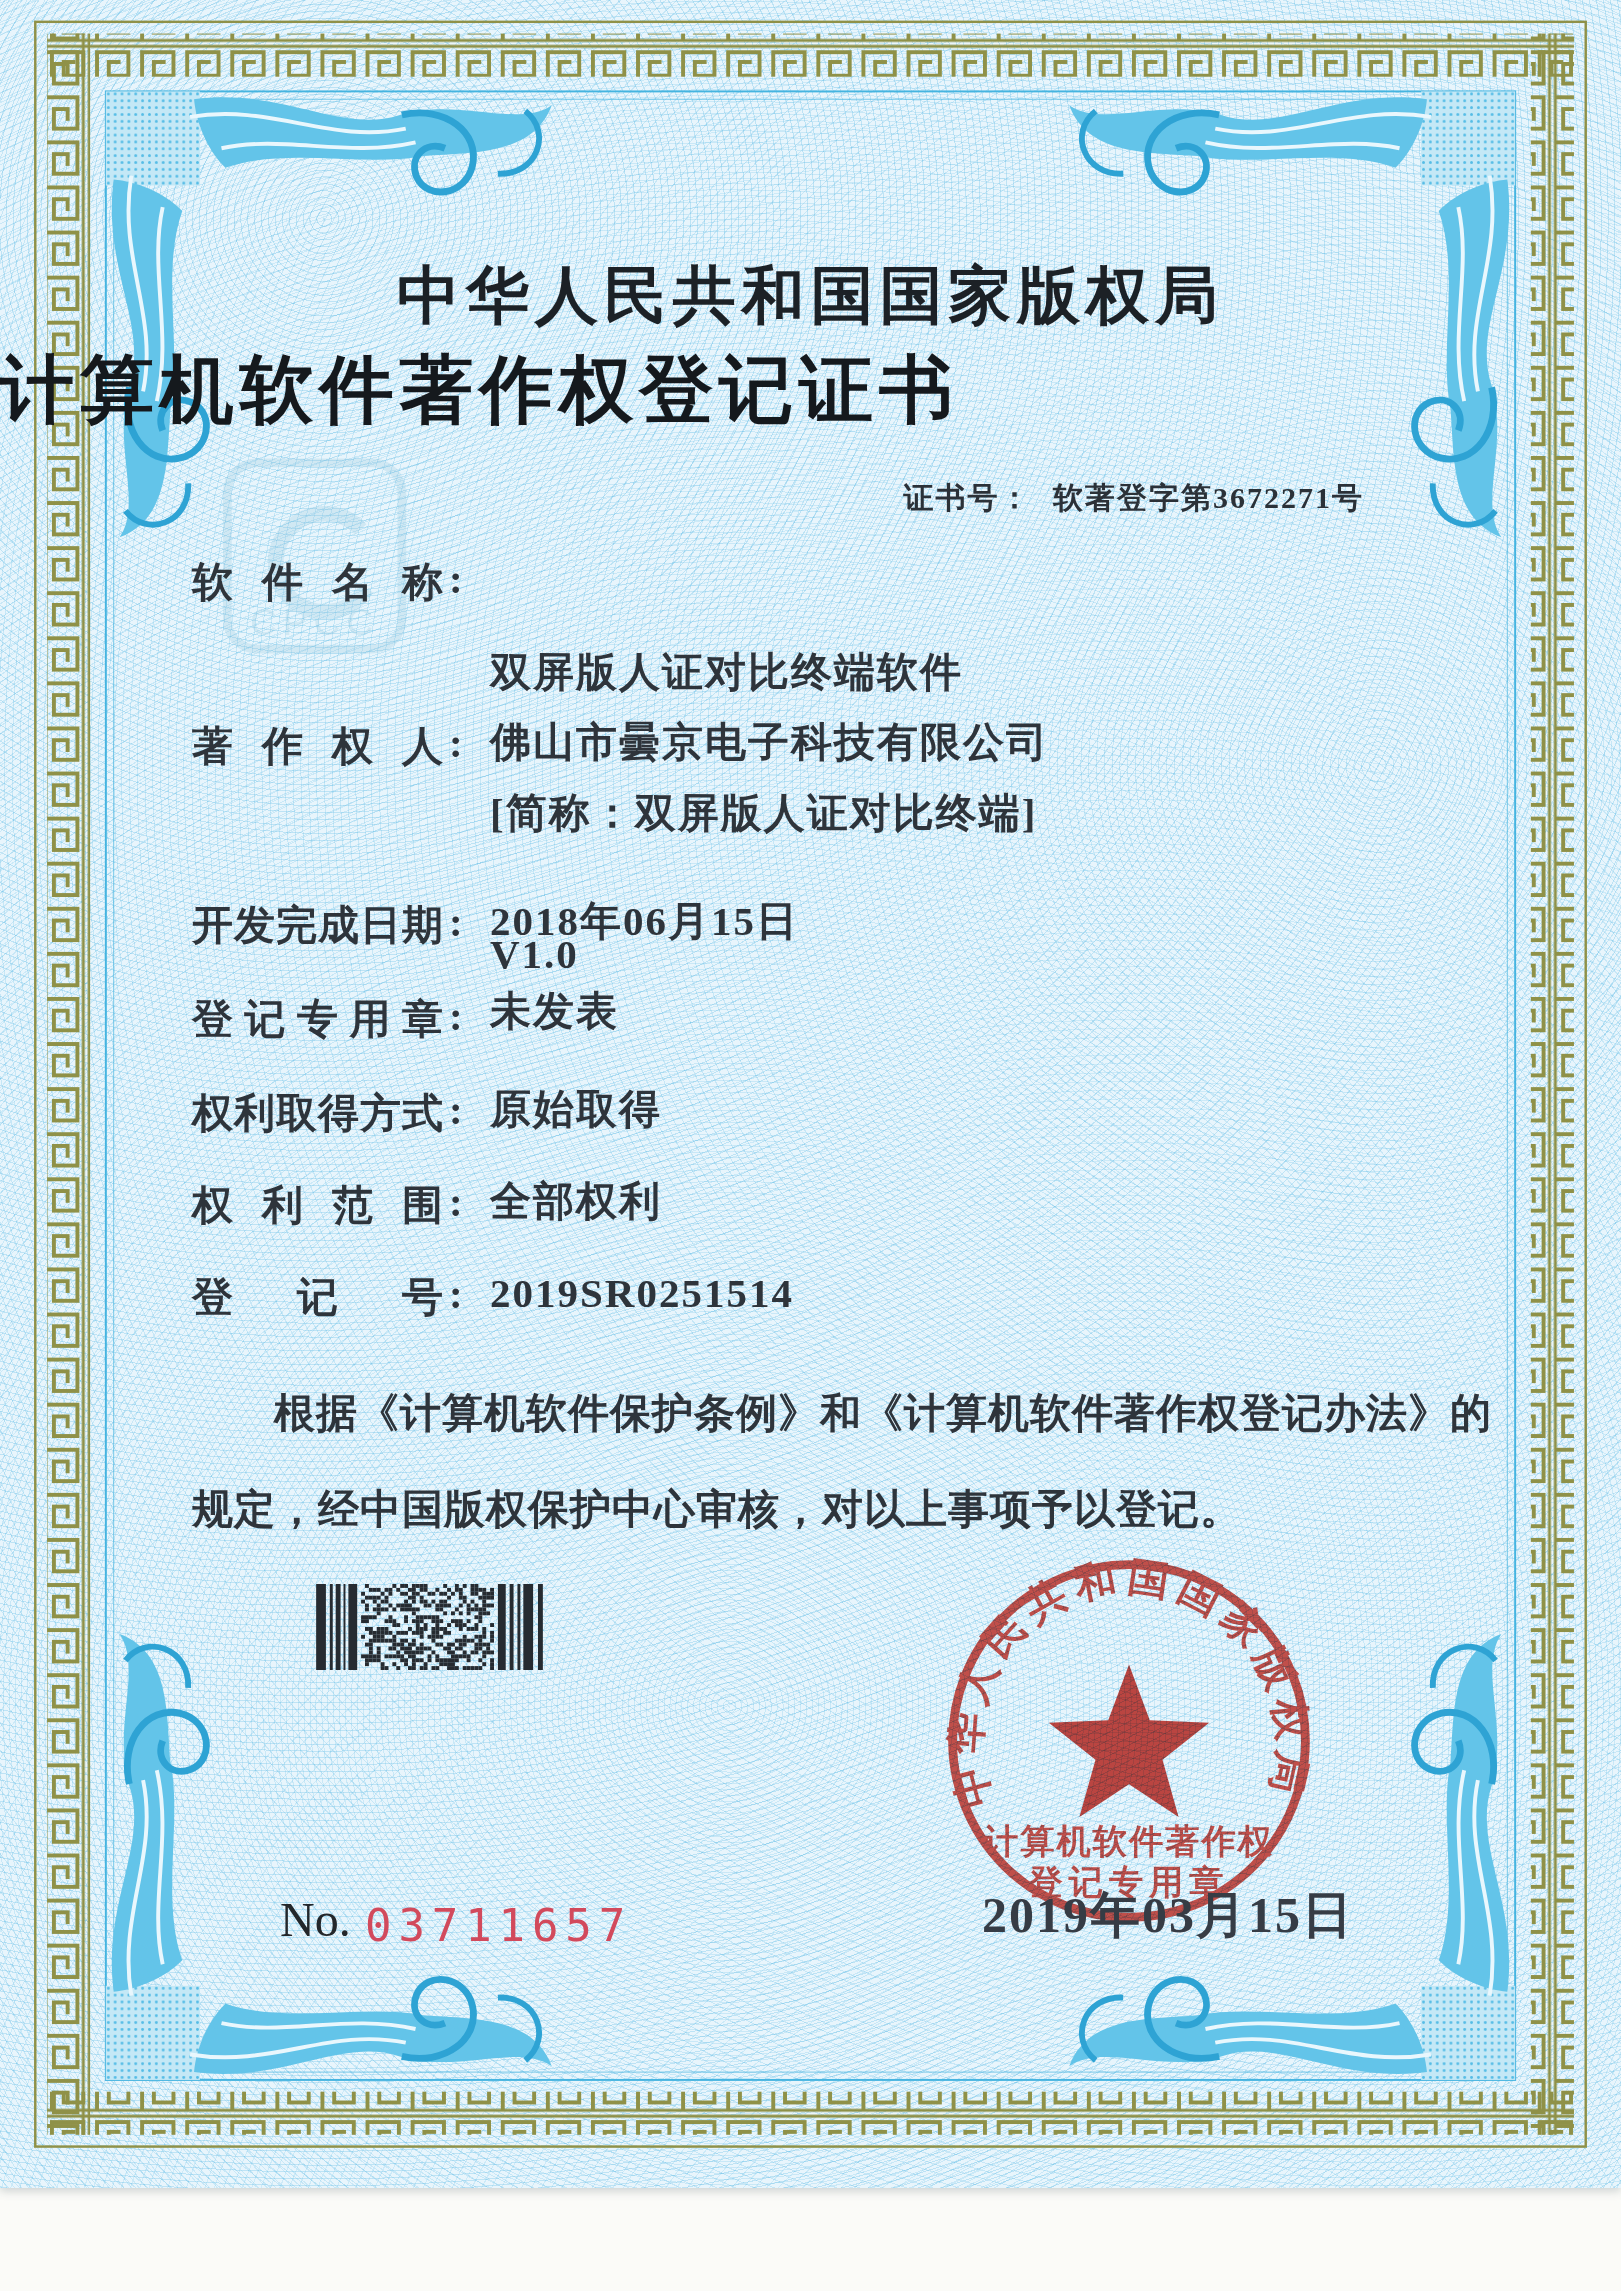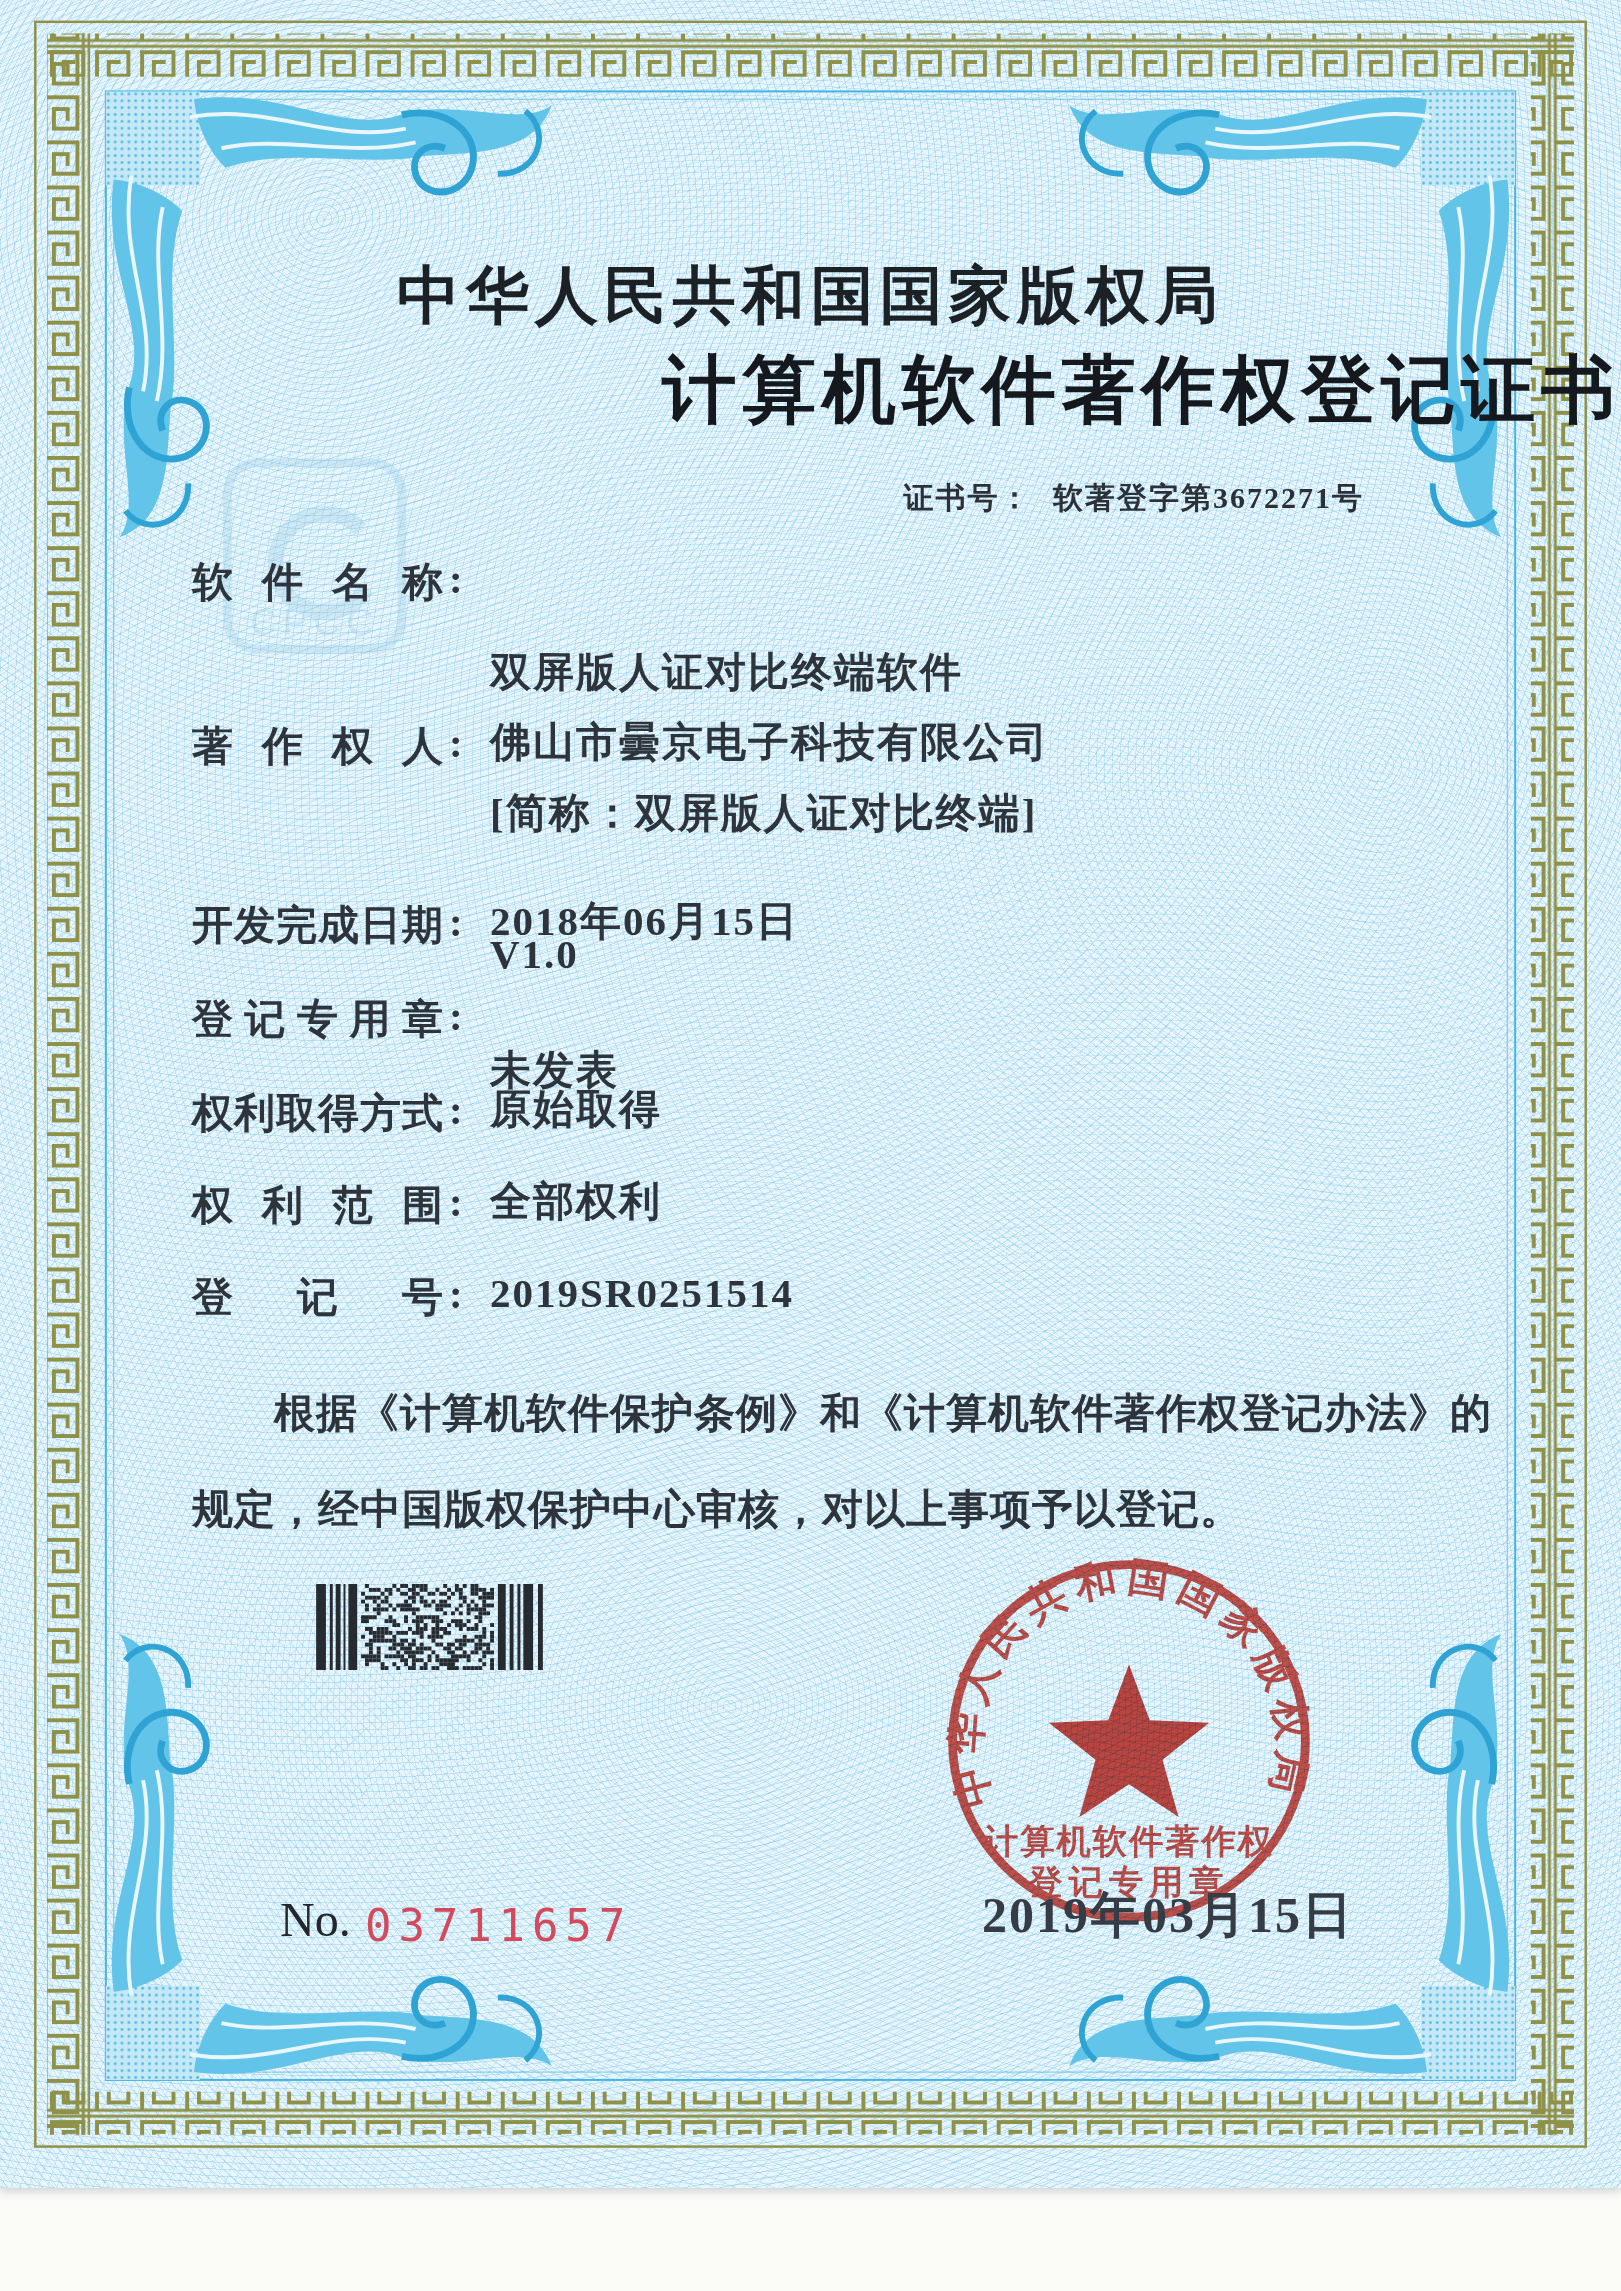--- a/index.html
+++ b/index.html
@@ -16,21 +16,21 @@
       repeating-radial-gradient(circle at 45% 78%, rgba(90,185,228,.22) 0 1px, transparent 1px 5.9px),
       repeating-radial-gradient(circle at 70% 115%, rgba(120,200,235,.25) 0 1px, transparent 1px 8.8px);
     box-shadow:0 3.9px 8.8px rgba(70,90,100,.25);
   }
   .deco{position:absolute;left:0;top:0;}
   .authority{
     position:absolute;left:0;top:253px;width:1621px;text-align:center;
     font-size:63px;font-weight:700;letter-spacing:5.9px;color:#1c2126;
   }
   .title{
-    position:absolute;left:0;top:341px;width:1621px;text-align:right;
+    position:absolute;left:0;top:341px;width:1621px;text-align:left;
     font-size:74px;font-weight:700;letter-spacing:5.9px;color:#15191d;
   }
   .certno{
     position:absolute;top:478px;right:257px;display:flex;gap:21.6px;
     font-size:30px;font-weight:700;color:#2b3138;letter-spacing:2px;
   }
   .flabel{
     position:absolute;left:192px;width:251px;display:inline-block;
     font-size:41px;font-weight:600;color:#2e343b;
     text-align:justify;text-align-last:justify;
@@ -134,21 +134,21 @@
   <span class="flabel" style="top:719px">著作权人</span>
   <span class="fcolon" style="top:719px">:</span>
   <div class="fvalue" style="top:719px">佛山市曇京电子科技有限公司</div>
 
   <span class="flabel" style="top:898px">开发完成日期</span>
   <span class="fcolon" style="top:898px">:</span>
   <div class="fvalue" style="top:898px">2018年06月15日</div>
 
   <span class="flabel" style="top:992px">登记专用章</span>
   <span class="fcolon" style="top:992px">:</span>
-  <div class="fvalue" style="top:1047px">未发表</div>
+  <div class="fvalue" style="top:988px">未发表</div>
 
   <span class="flabel" style="top:1086px">权利取得方式</span>
   <span class="fcolon" style="top:1086px">:</span>
   <div class="fvalue" style="top:1086px">原始取得</div>
 
   <span class="flabel" style="top:1178px">权利范围</span>
   <span class="fcolon" style="top:1178px">:</span>
   <div class="fvalue" style="top:1178px">全部权利</div>
 
   <span class="flabel" style="top:1270px">登记号</span>

